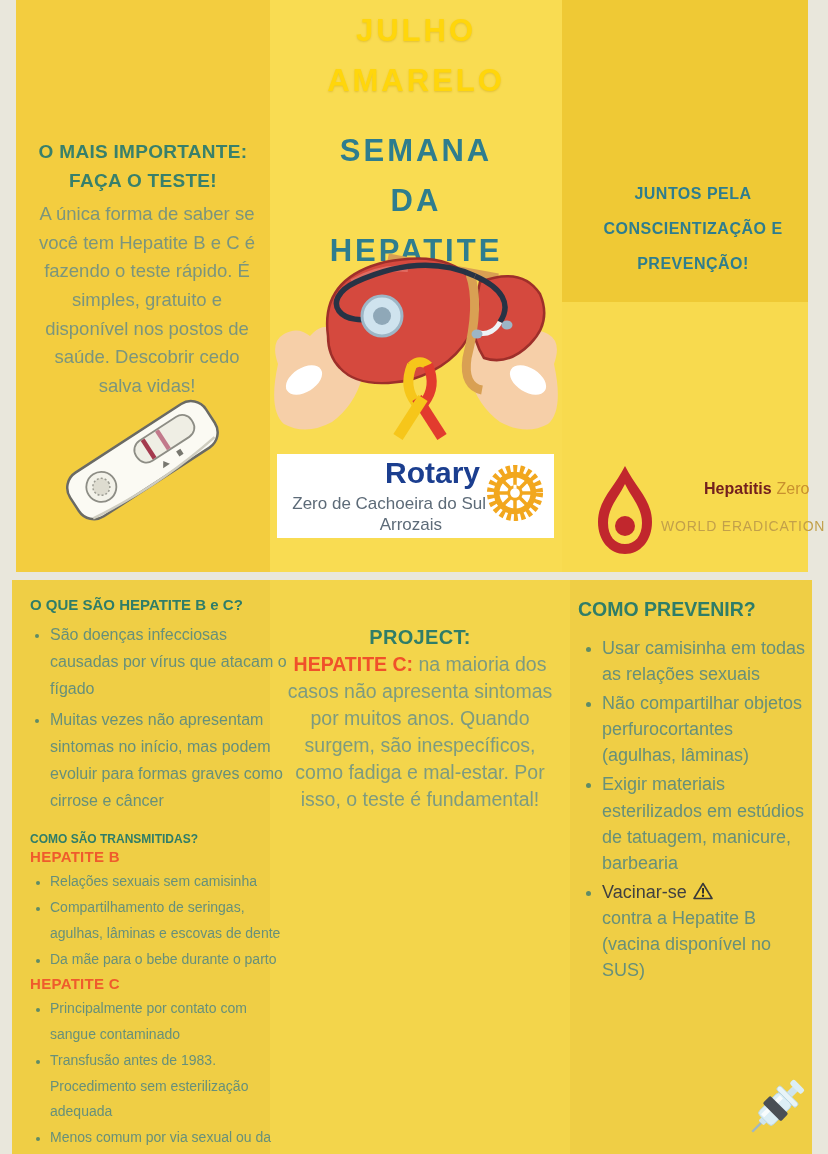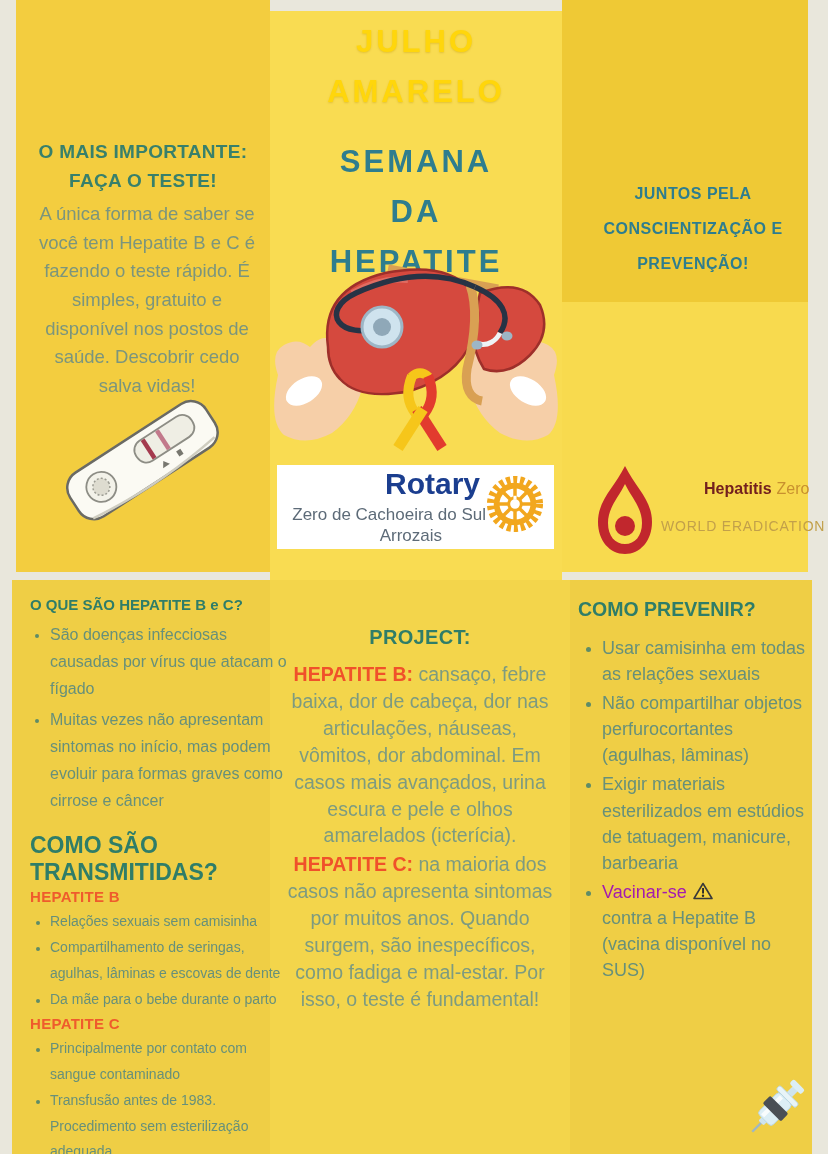--- a/index.html
+++ b/index.html
@@ -6,21 +6,21 @@
   .page {
     position:relative; width:828px; height:1154px;
     background:#e9e7dc; overflow:hidden;
     font-family:"Liberation Sans", sans-serif;
   }
   .pre { white-space:pre-line; }
 
   
   .front { position:absolute; left:0; top:0; width:828px; height:572px; }
   .front-left  { position:absolute; left:16px;  top:0; width:254px; height:572px; background:#f3cd3f; }
-  .front-center{ position:absolute; left:270px; top:11px; width:292px; height:572px; background:#f9dc52; }
+  .front-center{ position:absolute; left:270px; top:0; width:292px; height:572px; background:#f9dc52; }
   .front-right { position:absolute; left:562px; top:0; width:246px; height:572px; background:#f8da4e; }
   .front-right-upper { position:absolute; left:0; top:0; width:246px; height:302px; background:#efc935; }
 
   .front-left-heading {
     position:absolute; top:138px; left:6px; right:6px; text-align:center;
     font-size:19px; font-weight:bold; line-height:1.5; color:#38806b; letter-spacing:.3px;
   }
   .front-left-para {
     position:absolute; top:200px; left:18px; right:10px; text-align:center;
     font-size:18.5px; line-height:1.55; color:#7b957d;
@@ -57,40 +57,40 @@
   .hz-w1 { color:#73201e; font-weight:bold; }
   .hz-w2 { color:#c8902f; margin-left:5px; }
   .hz-sub { position:absolute; left:99px; top:60px; font-size:14px; letter-spacing:.8px; color:#c2a04a; white-space:nowrap; }
 
   
   .back { position:absolute; left:12px; top:580px; width:800px; height:574px; background:#efce45; }
   .back-mid-band { position:absolute; left:258px; top:0; width:300px; height:574px; background:#f3d54b; }
 
   .back-left { position:absolute; left:18px; top:16px; width:262px; }
   .bl-h1 { font-size:15px; font-weight:bold; color:#2f7d68; }
-  .bl-h2 { margin-top:18px; font-size:23px; font-weight:bold; color:#2f7d68; }
+  .bl-h2 { margin-top:18px; font-size:12px; font-weight:bold; color:#2f7d68; }
   .bl-label { margin-top:2px; font-size:15px; font-weight:bold; color:#ef5b2c; letter-spacing:.3px; }
   ul.bl-ul { margin:8px 0 0 0; padding:0 0 0 20px; list-style:disc; }
   ul.bl-ul li::marker { color:#5f8c67; font-size:14px; }
   .bl-li   { font-size:16px; line-height:1.7; color:#67907a; margin-bottom:3px; }
   .bl-li-sm{ font-size:14px; line-height:1.85; color:#67907a; margin-bottom:0; }
   ul.bl-ul-sm { margin:4px 0 0 0; padding:0 0 0 20px; list-style:disc; }
   ul.bl-ul-sm li::marker { color:#5f8c67; font-size:12px; }
 
   .back-center { position:absolute; left:272px; top:46px; width:272px; text-align:center; }
   .bc-h { font-size:20px; font-weight:bold; color:#2f7d68; letter-spacing:.3px; }
   .bc-p { margin:12px 0 0 0; font-size:19.5px; line-height:1.38; color:#7d9b80; }
   .bc-orange { color:#f0512a; font-weight:bold; }
 
   .back-right { position:absolute; left:566px; top:18px; width:232px; }
   .br-h { font-size:19.5px; font-weight:bold; color:#2f7d68; }
   ul.br-ul { margin:14px 0 0 0; padding:0 0 0 24px; list-style:disc; }
   ul.br-ul li::marker { color:#5f8c67; font-size:15px; }
   .br-li { font-size:18px; line-height:1.45; color:#67907a; margin-bottom:3px; }
-  .vacc-label { color:#a21caf; margin-right:4px; }
+  .vacc-label { color:#404040; margin-right:4px; }
   .warn { display:inline-block; vertical-align:-2px; margin:0 2px; }
   .syringe { position:absolute; left:726px; top:486px; width:80px; height:80px; }
 </style>
 </head>
 <body>
 
 <div class="page">
 
   <div class="front">
 
@@ -209,21 +209,20 @@
       <div class="bl-label">HEPATITE C</div>
       <ul class="bl-ul-sm">
         <li class="bl-li-sm">Principalmente por contato com sangue contaminado</li>
         <li class="bl-li-sm">Transfusão antes de 1983. Procedimento sem esterilização adequada</li>
         <li class="bl-li-sm">Menos comum por via sexual ou da mãe para o filho</li>
       </ul>
     </div>
 
     <div class="back-center">
       <div class="bc-h">PROJECT:</div>
-      <p class="bc-p"><span class="bc-orange">HEPATITE B:</span><span> cansaço, febre baixa, dor de cabeça, dor nas articulações, náuseas, vômitos, dor abdominal. Em casos mais avançados, urina escura e pele e olhos amarelados (icterícia).</span></p>
       <p class="bc-p" style="margin-top:2px;"><span class="bc-orange">HEPATITE C:</span><span> na maioria dos casos não apresenta sintomas por muitos anos. Quando surgem, são inespecíficos, como fadiga e mal-estar. Por isso, o teste é fundamental!</span></p>
     </div>
 
     <div class="back-right">
       <div class="br-h">COMO PREVENIR?</div>
       <ul class="br-ul">
         <li class="br-li">Usar camisinha em todas as relações sexuais</li>
         <li class="br-li">Não compartilhar objetos perfurocortantes (agulhas, lâminas)</li>
         <li class="br-li">Exigir materiais esterilizados em estúdios de tatuagem, manicure, barbearia</li>
         <li class="br-li">

